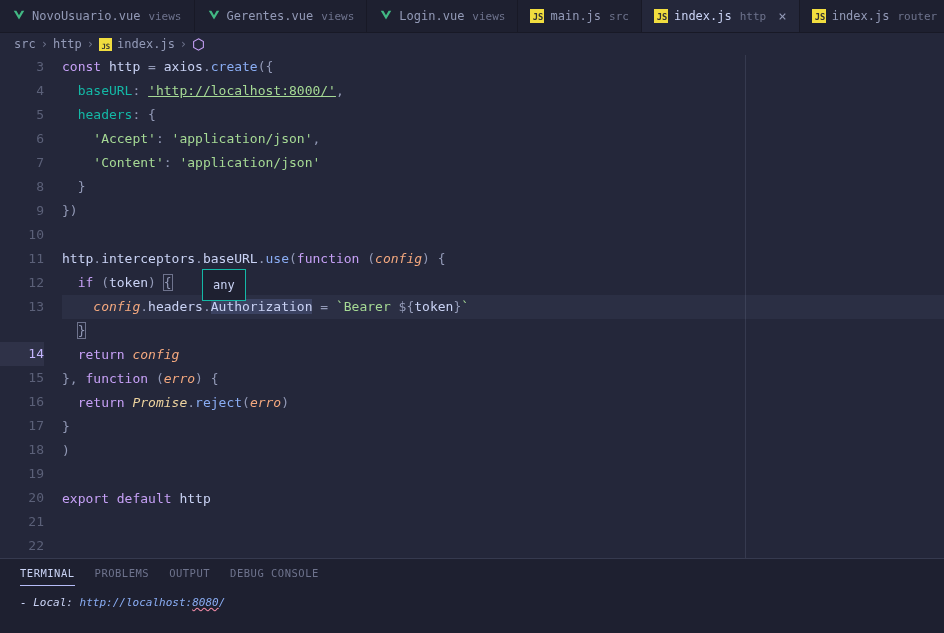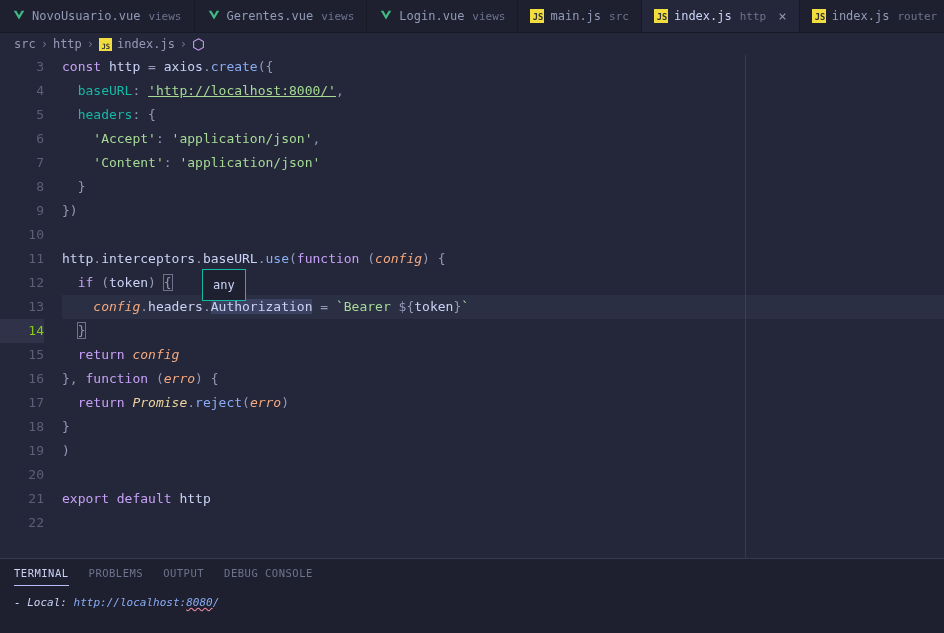--- a/index.html
+++ b/index.html
@@ -56,21 +56,21 @@
 }
 .gutter {
   width: 62px;
   text-align: right;
   color: #5b6078;
   padding-right: 18px;
   user-select: none;
   line-height: 24px;
 }
 .gutter .ln { height: 24px; }
-.gutter .ln.current { color: #84cc16; background: rgba(183,189,248,0.08); }
+.gutter .ln.current { color: #c4b5fd; background: rgba(183,189,248,0.08); margin-top: 23px; }
 .code {
   flex: 1;
   line-height: 24px;
   position: relative;
 }
 .line { height: 24px; white-space: pre; position: relative; }
 .line.current { background: rgba(183,189,248,0.05); }
 .kw { color: #c6a0f6; }
 .var { color: #cad3f5; }
 .fn { color: #8aadf4; }
@@ -99,21 +99,21 @@
   top: 0;
   bottom: 0;
   left: 745px;
   width: 1px;
   background: #363a4f;
 }
 .terminal-panel {
   border-top: 1px solid #363a4f;
   background: #1e2030;
   height: 75px;
-  padding: 8px 14px;
+  padding: 8px 20px;
 }
 .terminal-tabs {
   display: flex;
   gap: 20px;
   font-size: 10.5px;
   color: #6e738d;
   margin-bottom: 10px;
   letter-spacing: 0.5px;
 }
 .terminal-tabs .t-tab { cursor: pointer; padding-bottom: 6px; }

